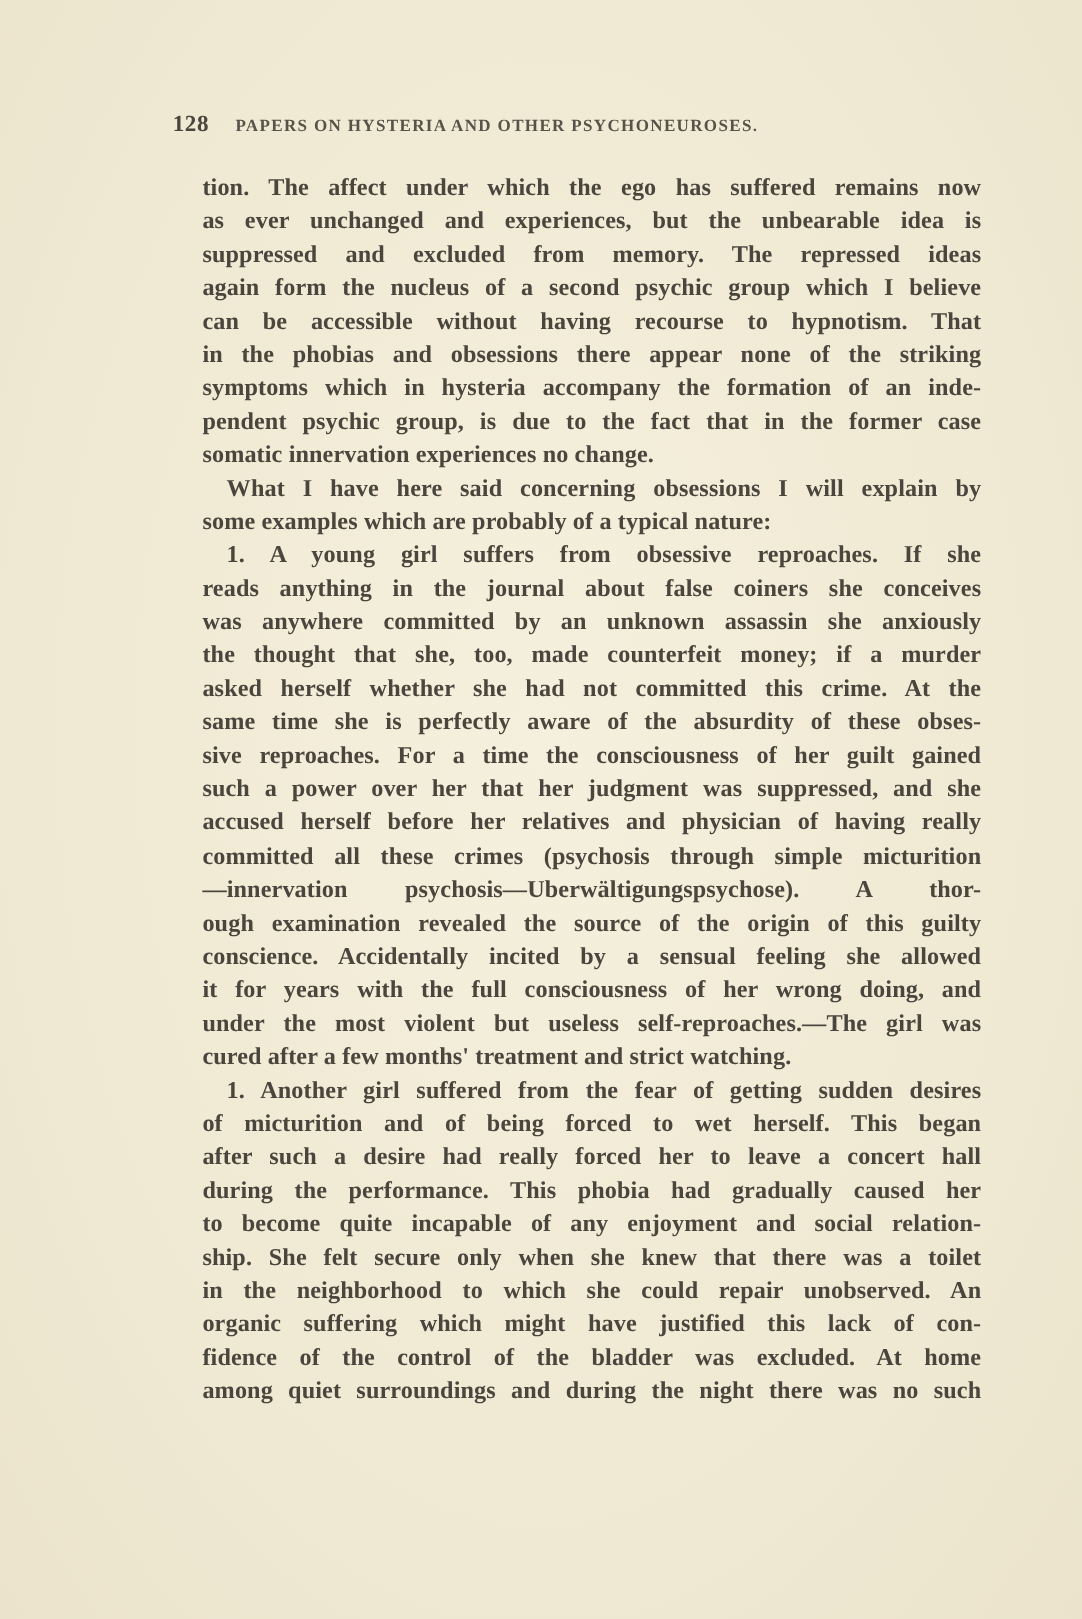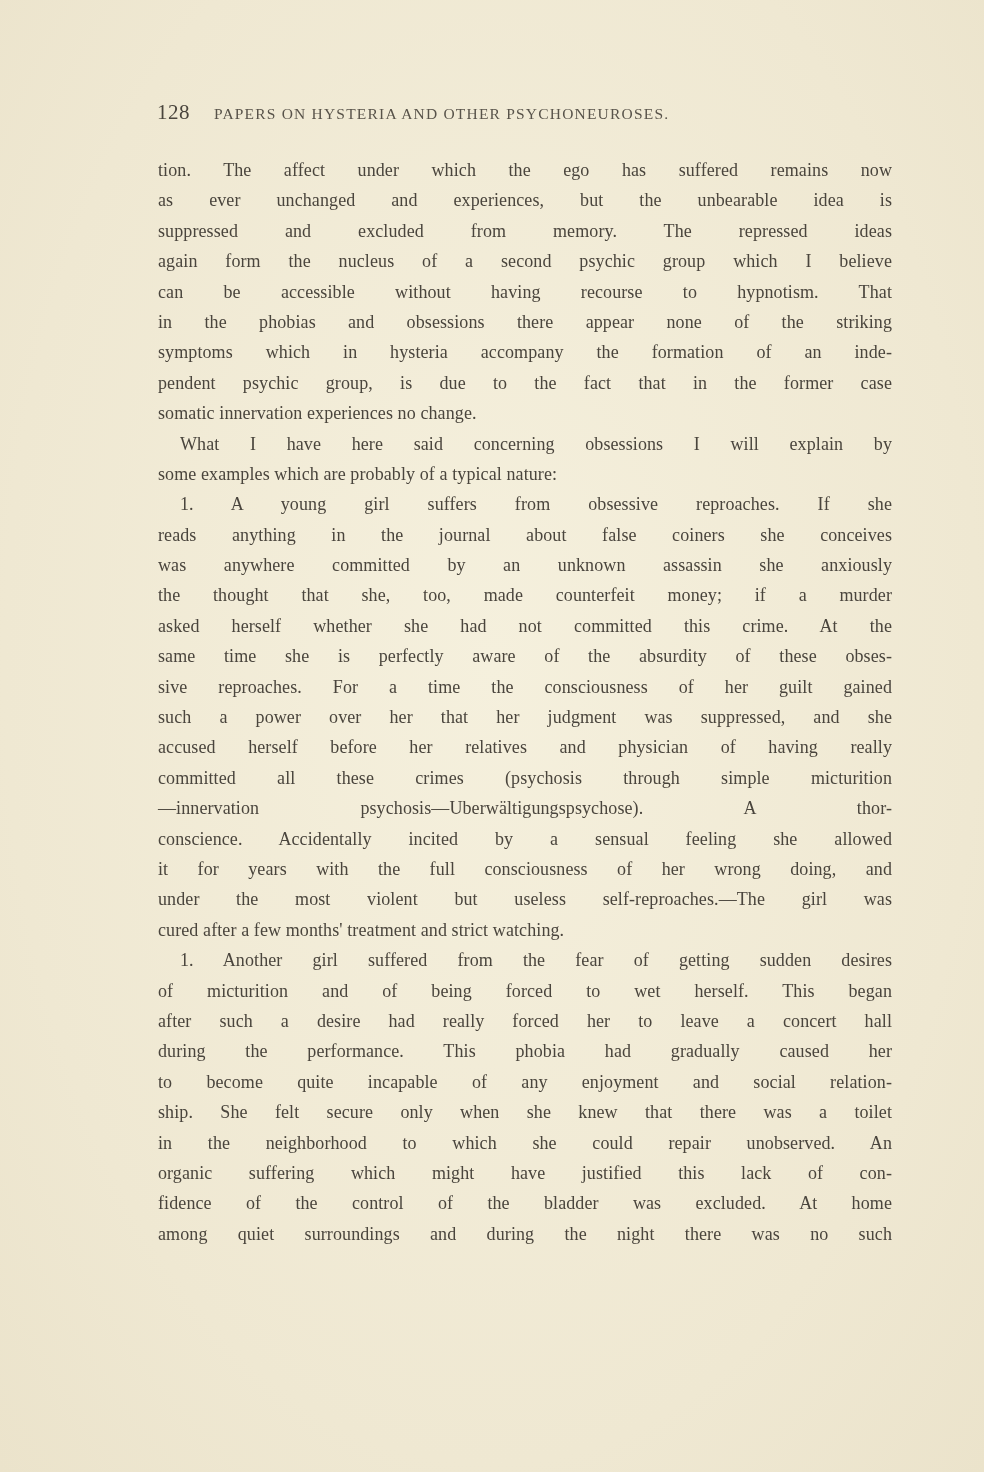--- a/index.html
+++ b/index.html
@@ -10,20 +10,21 @@
       position: relative;
       overflow: hidden;
       font-family: "Liberation Serif", "DejaVu Serif", serif;
       color: #4a453d;
     }
     .page {
       position: absolute;
       left: 0; top: 0;
       width: 984px; height: 1472px;
       background: radial-gradient(ellipse at 50% 45%, #f5f0dd 0%, #efe8d2 70%, #ebe3cb 100%);
+      font-weight: bold;
     }
     .running-head {
       position: absolute;
       left: 157px;
       top: 100px;
       width: 680px;
       height: 30px;
       display: flex;
       align-items: baseline;
       font-size: 16px;
@@ -42,25 +43,26 @@
     }
     .body-text {
       position: absolute;
       left: 158px;
       top: 155px;
       width: 734px;
     }
     .line {
       height: 30.4px;
       line-height: 30.4px;
-      font-size: 18px;
+      font-size: 22px;
       white-space: nowrap;
       text-align: justify;
       text-align-last: justify;
       letter-spacing: 0.1px;
+      margin-left: 26px;
     }
     .line.last {
       text-align-last: left;
     }
     .line.indent {
       padding-left: 22px;
     }
   </style>
 </head>
 <body>
@@ -88,20 +90,21 @@
     <div class="line">reads anything in the journal about false coiners she conceives</div>
     <div class="line">was anywhere committed by an unknown assassin she anxiously</div>
     <div class="line">the thought that she, too, made counterfeit money; if a murder</div>
     <div class="line">asked herself whether she had not committed this crime. At the</div>
     <div class="line">same time she is perfectly aware of the absurdity of these obses-</div>
     <div class="line">sive reproaches. For a time the consciousness of her guilt gained</div>
     <div class="line">such a power over her that her judgment was suppressed, and she</div>
     <div class="line">accused herself before her relatives and physician of having really</div>
     <div class="line">committed all these crimes (psychosis through simple micturition</div>
     <div class="line">—innervation psychosis—Uberwältigungspsychose). A thor-</div>
+    <div class="line">ough examination revealed the source of the origin of this guilty</div>
     <div class="line">conscience. Accidentally incited by a sensual feeling she allowed</div>
     <div class="line">it for years with the full consciousness of her wrong doing, and</div>
     <div class="line">under the most violent but useless self-reproaches.—The girl was</div>
     <div class="line last">cured after a few months' treatment and strict watching.</div>
     <div class="line indent">1. Another girl suffered from the fear of getting sudden desires</div>
     <div class="line">of micturition and of being forced to wet herself. This began</div>
     <div class="line">after such a desire had really forced her to leave a concert hall</div>
     <div class="line">during the performance. This phobia had gradually caused her</div>
     <div class="line">to become quite incapable of any enjoyment and social relation-</div>
     <div class="line">ship. She felt secure only when she knew that there was a toilet</div>

